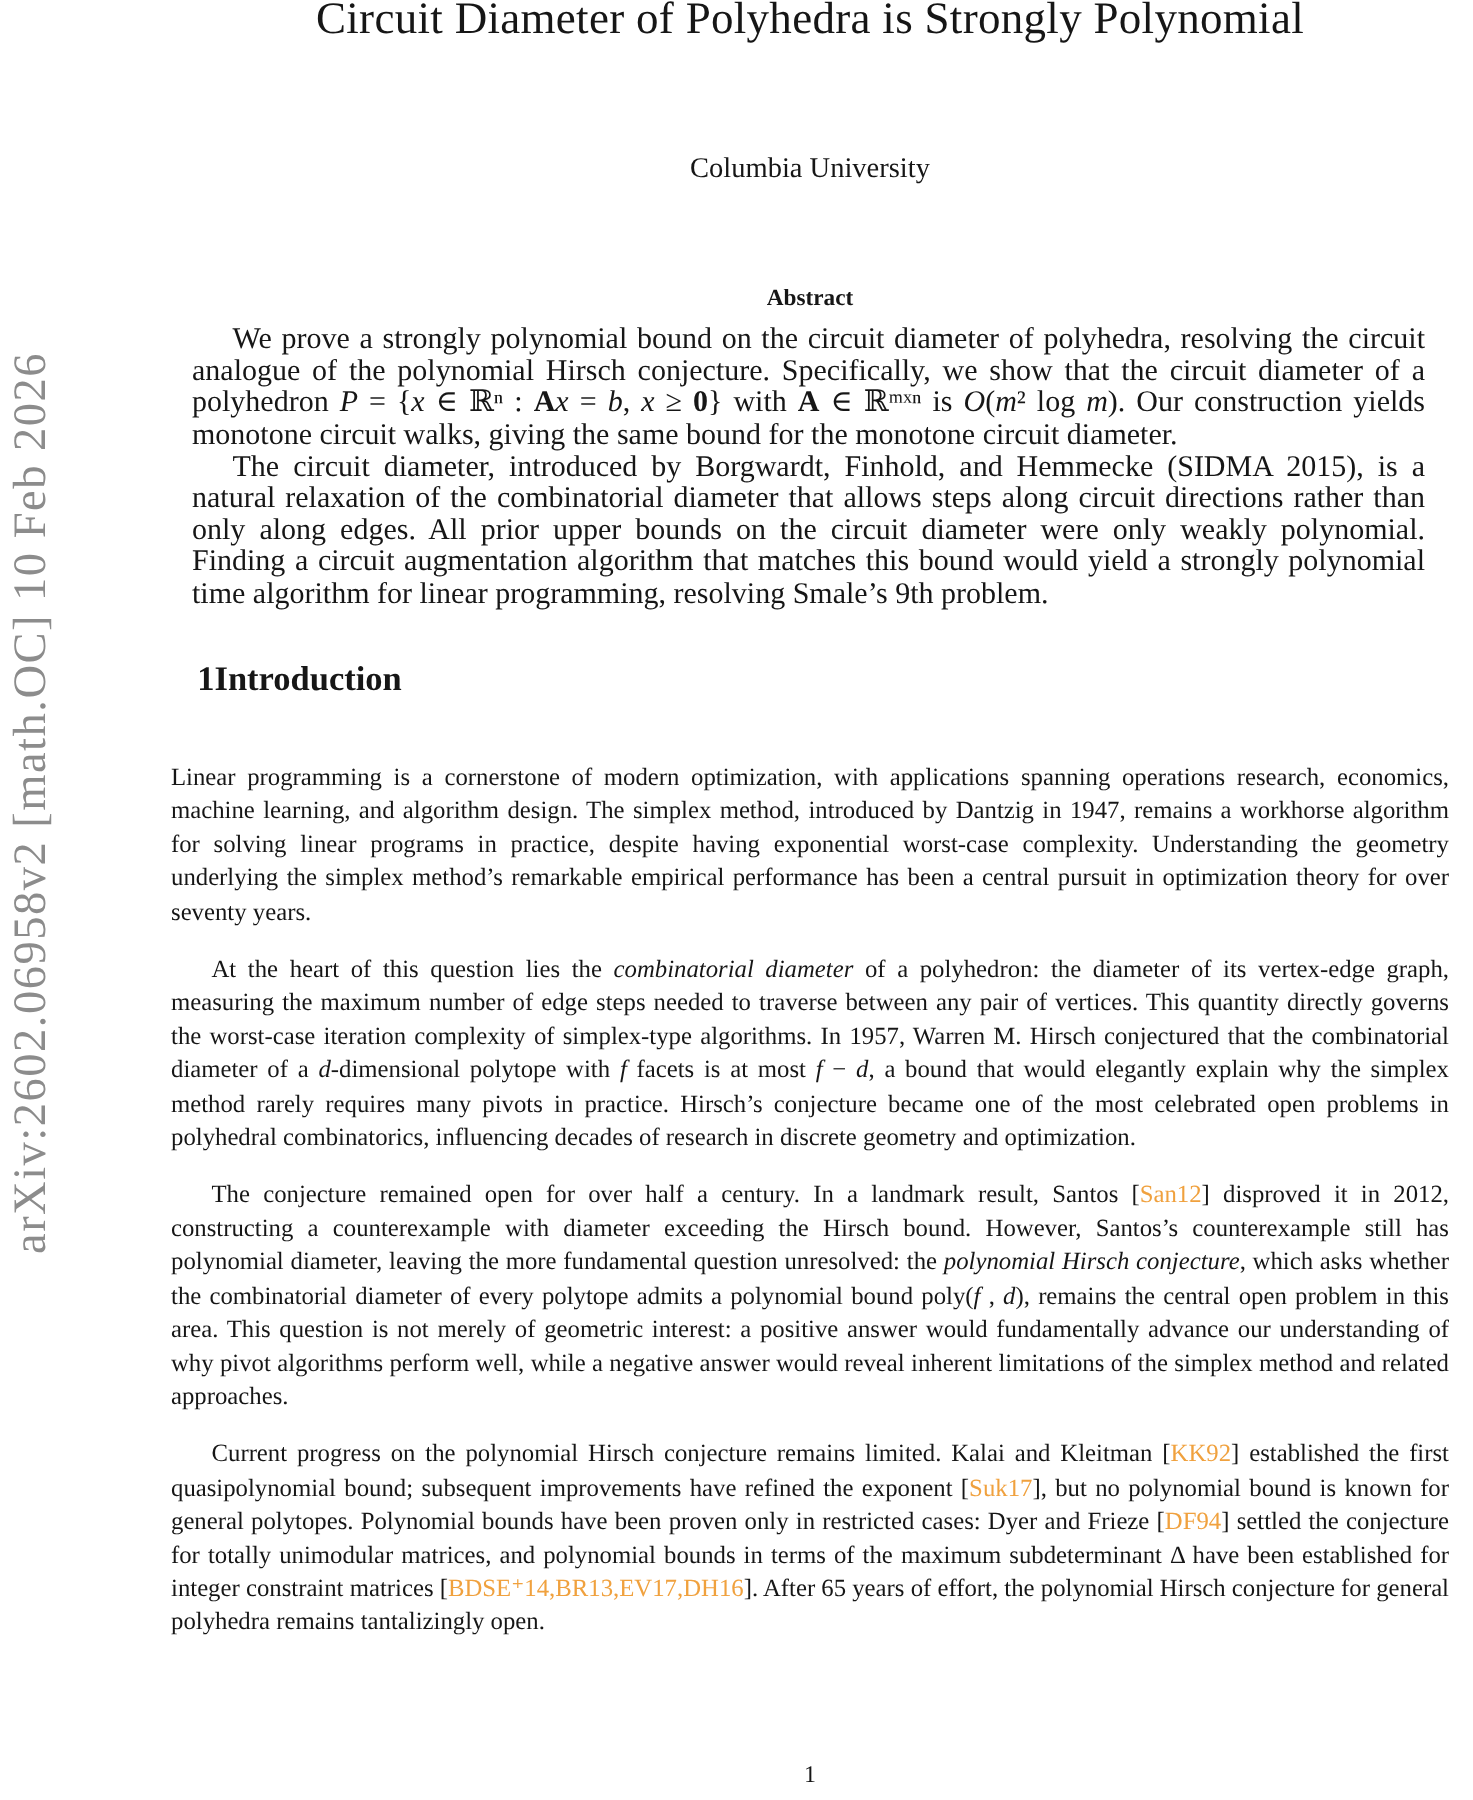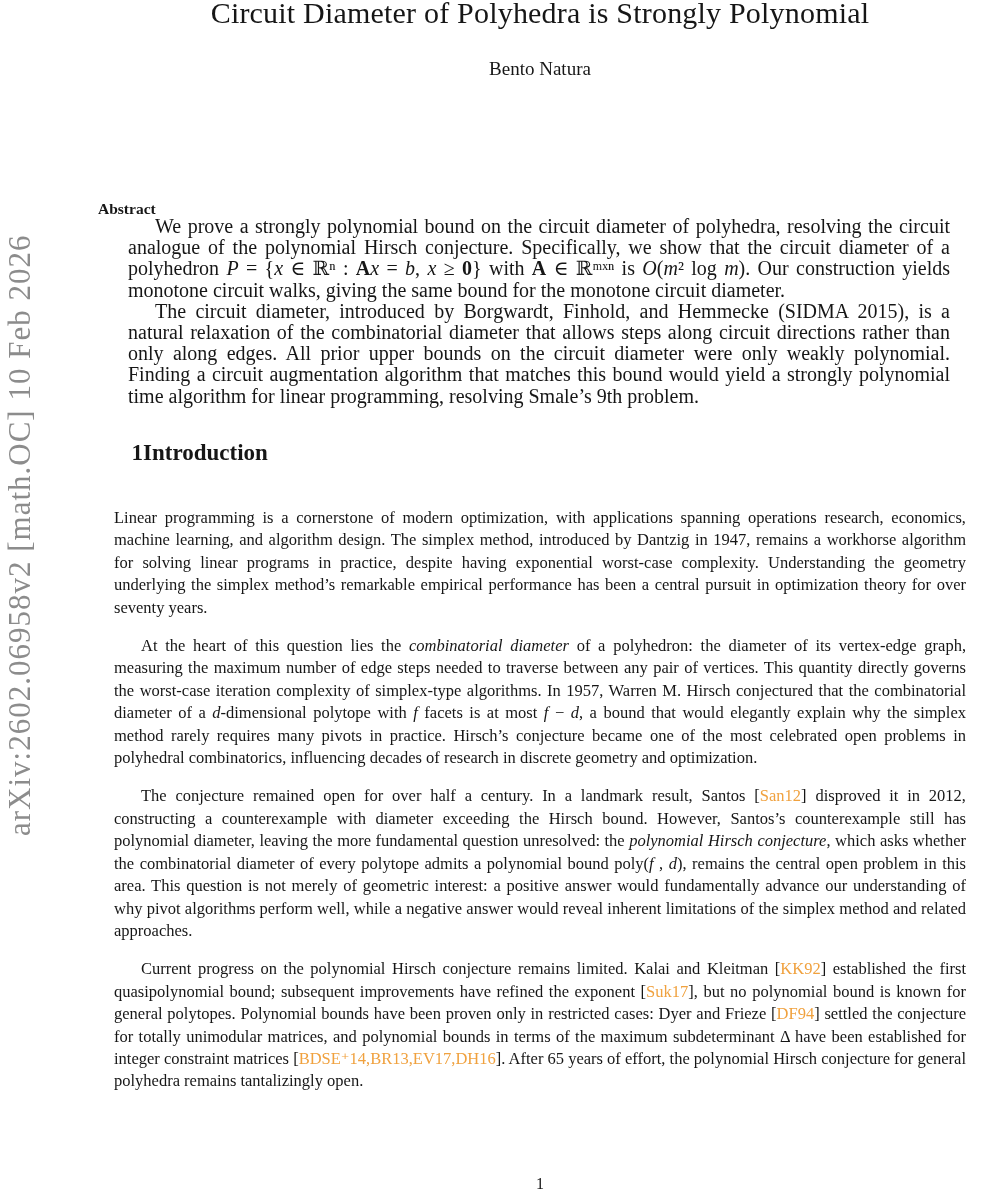--- a/index.html
+++ b/index.html
@@ -29,22 +29,22 @@
   .author {
     position:absolute; top:58px; left:0; width:100%;
     font-size:19px; text-align:center;
   }
   .affil {
     position:absolute; top:102px; left:0; width:100%;
     font-size:19px; text-align:center;
   }
 
   .abs-heading {
-    position:absolute; top:200px; left:0; width:100%;
-    font-size:15.5px; font-weight:bold; text-align:left;
+    position:absolute; top:190px; left:0; width:100%;
+    font-size:15.5px; font-weight:bold; text-align:center;
   }
   .abs-body {
     position:absolute; top:216px; left:30px; width:822px;
     font-size:20px; line-height:21.2px; text-align:justify;
   }
   .abs-body p { margin:0; text-indent:27px; }
 
   .sec-heading {
     position:absolute; top:440px; left:0; margin:0;
     font-size:23px; font-weight:bold;text-align:right;
@@ -71,22 +71,22 @@
 <body>
 
 <div class="page">
 
   <div class="watermark">arXiv:2602.06958v2  [math.OC]  10 Feb 2026</div>
 
   <div class="content">
 
     <h1 class="title">Circuit Diameter of Polyhedra is Strongly Polynomial</h1>
 
-    <div class="author">Bento Natura</div>
 
+    <div class="affil">Columbia University</div>
 
     <div class="abs-heading">Abstract</div>
 
     <div class="abs-body">
         <p><span>We prove a strongly polynomial bound on the circuit diameter of polyhedra, resolving the circuit analogue of the polynomial Hirsch conjecture. Specifically, we show that the circuit diameter of a polyhedron </span><span class="seg-i">P</span><span> = {</span><span class="seg-i">x</span><span> ∈ ℝⁿ : </span><span class="seg-b">A</span><span class="seg-i">x</span><span> = </span><span class="seg-i">b</span><span>, </span><span class="seg-i">x</span><span> ≥ </span><span class="seg-b">0</span><span>} with </span><span class="seg-b">A</span><span> ∈ ℝᵐˣⁿ is </span><span class="seg-i">O</span><span>(</span><span class="seg-i">m</span><span>² log </span><span class="seg-i">m</span><span>). Our construction yields monotone circuit walks, giving the same bound for the monotone circuit diameter.</span></p>
         <p><span>The circuit diameter, introduced by Borgwardt, Finhold, and Hemmecke (SIDMA 2015), is a natural relaxation of the combinatorial diameter that allows steps along circuit directions rather than only along edges.  All prior upper bounds on the circuit diameter were only weakly polynomial.  Finding a circuit augmentation algorithm that matches this bound would yield a strongly polynomial time algorithm for linear programming, resolving Smale’s 9th problem.</span></p>
       </div>
 
     <h2 class="sec-heading">
       <span class="sec-num">1</span><span>Introduction</span>

